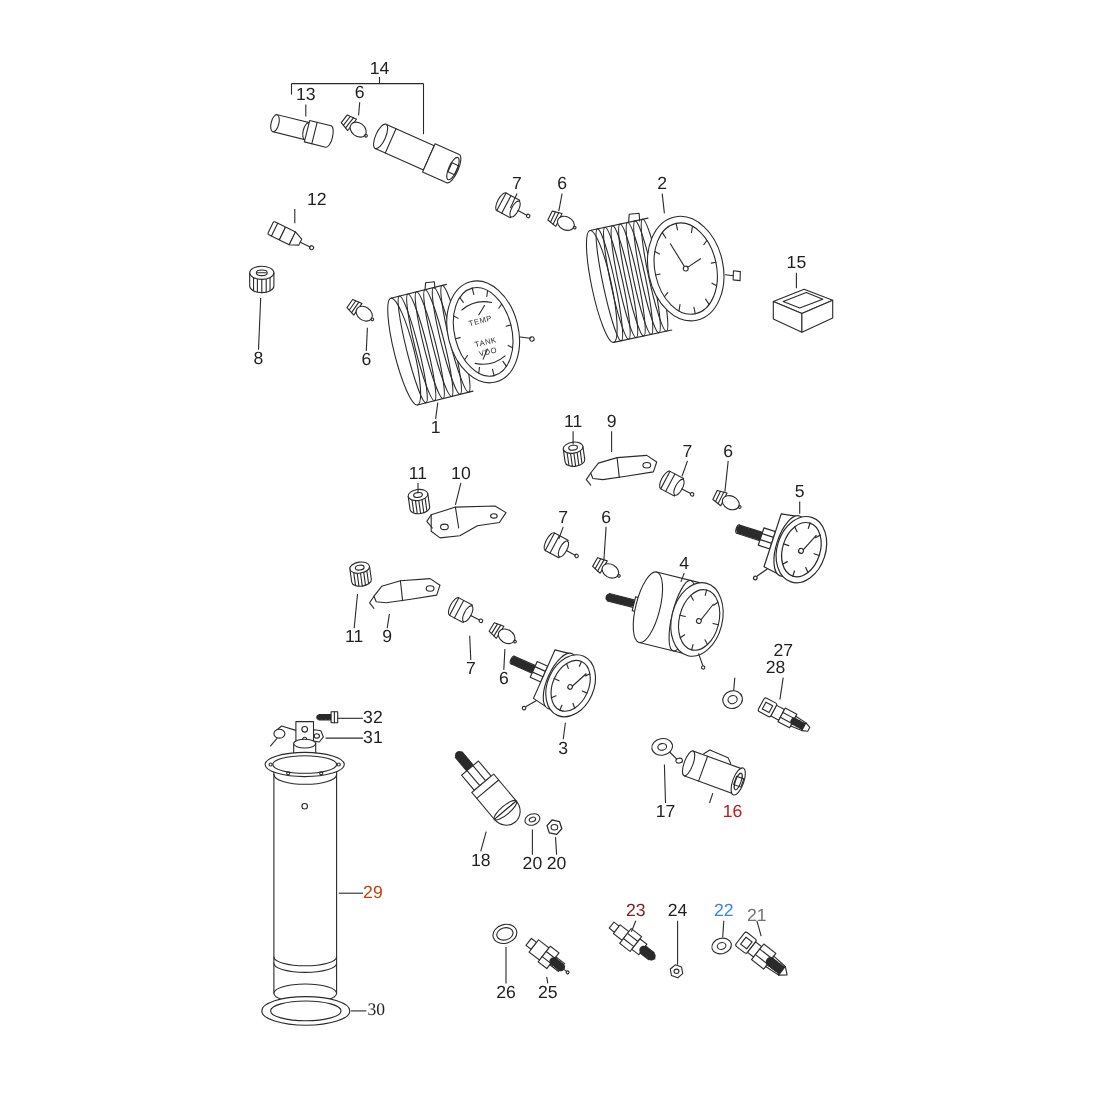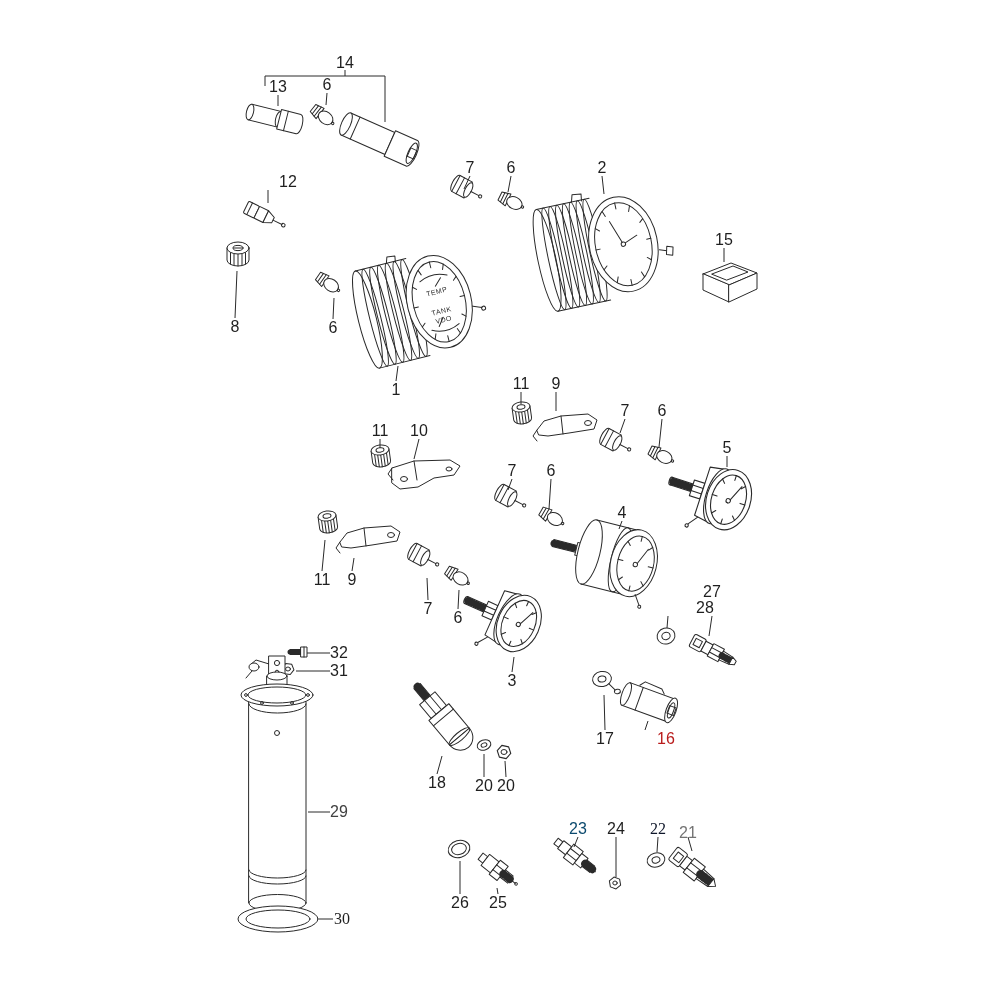--- a/index.html
+++ b/index.html
@@ -454,26 +454,26 @@
       <div class="callout" style="left: 352px; top: 580px; color: rgb(31, 31, 31);">9</div>
       <div class="callout" style="left: 428px; top: 609px; color: rgb(31, 31, 31);">7</div>
       <div class="callout" style="left: 458px; top: 618px; color: rgb(31, 31, 31);">6</div>
       <div class="callout" style="left: 512px; top: 681px; color: rgb(31, 31, 31);">3</div>
       <div class="callout" style="left: 668px; top: 608px; color: rgb(31, 31, 31); margin-left: 37px;">28</div>
       <div class="callout" style="left: 712px; top: 592px; color: rgb(31, 31, 31);">27</div>
       <div class="callout" style="left: 605px; top: 739px; color: rgb(31, 31, 31);">17</div>
       <div class="callout" style="left: 630px; top: 739px; color: #b91c1c; margin-left: 36px;">16</div>
       <div class="callout" style="left: 339px; top: 653px; color: rgb(31, 31, 31);">32</div>
       <div class="callout" style="left: 339px; top: 671px; color: rgb(31, 31, 31);">31</div>
-      <div class="callout" style="left: 339px; top: 812px; color: #404040;">29</div>
+      <div class="callout" style="left: 339px; top: 812px; color: #c2410c;">29</div>
       <div class="callout" style="left: 342px; top: 919px; color: rgb(31, 31, 31); font-family: Liberation Serif, serif;">30</div>
       <div class="callout" style="left: 437px; top: 783px; color: rgb(31, 31, 31);">18</div>
       <div class="callout" style="left: 484px; top: 786px; color: rgb(31, 31, 31);">20</div>
       <div class="callout" style="left: 506px; top: 786px; color: rgb(31, 31, 31);">20</div>
-      <div class="callout" style="left: 578px; top: 829px; color: #0c4a6e;">23</div>
+      <div class="callout" style="left: 578px; top: 829px; color: #7f1d1d;">23</div>
       <div class="callout" style="left: 616px; top: 829px; color: rgb(31, 31, 31);">24</div>
-      <div class="callout" style="left: 658px; top: 829px; color: #0f172a; font-family: Liberation Serif, serif;">22</div>
+      <div class="callout" style="left: 658px; top: 829px; color: #3b82f6;">22</div>
       <div class="callout" style="left: 688px; top: 833px; color: #737373;">21</div>
       <div class="callout" style="left: 460px; top: 903px; color: rgb(31, 31, 31);">26</div>
       <div class="callout" style="left: 498px; top: 903px; color: rgb(31, 31, 31);">25</div>
     </div>
 
 </div>
 
 </body></html>

